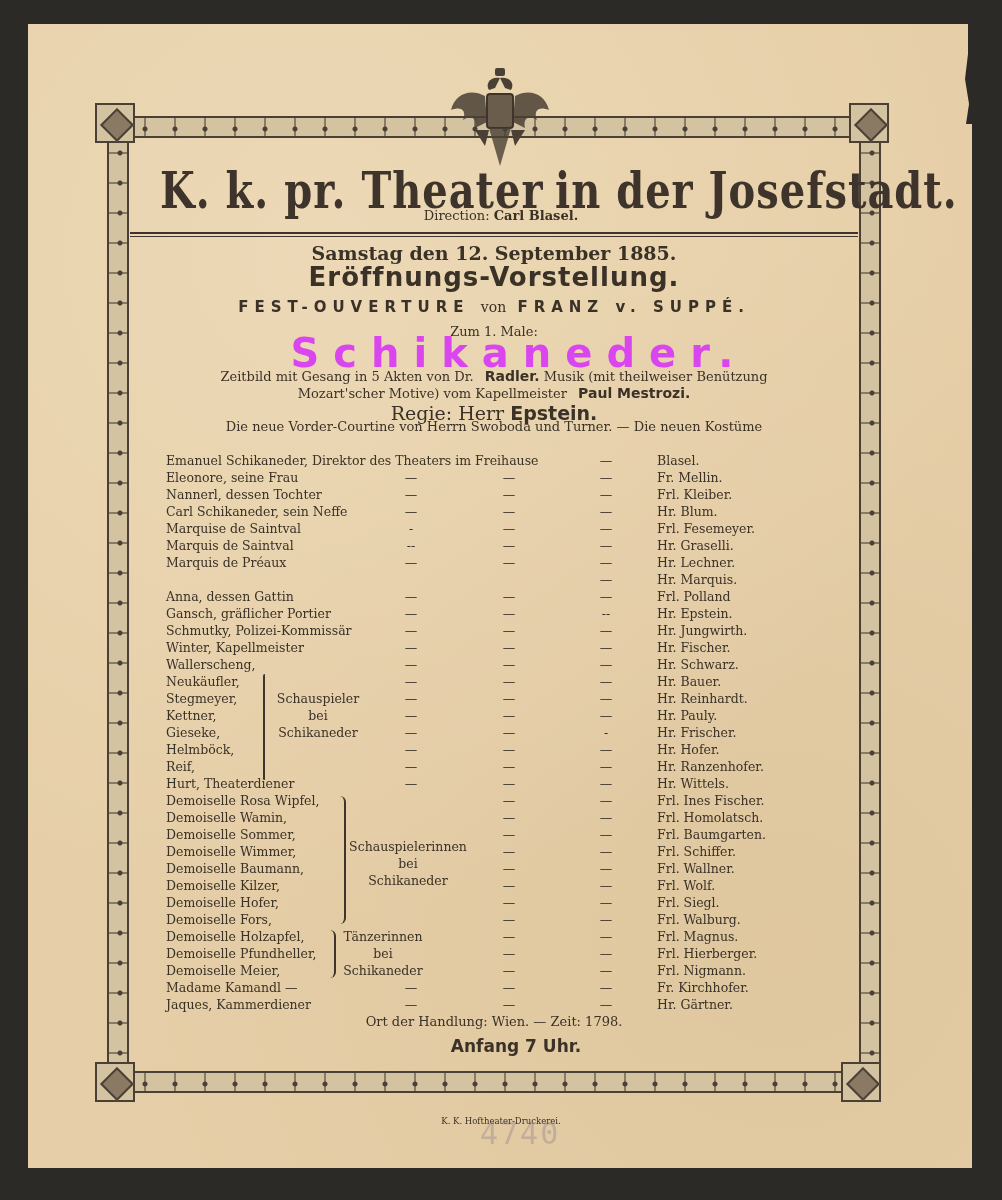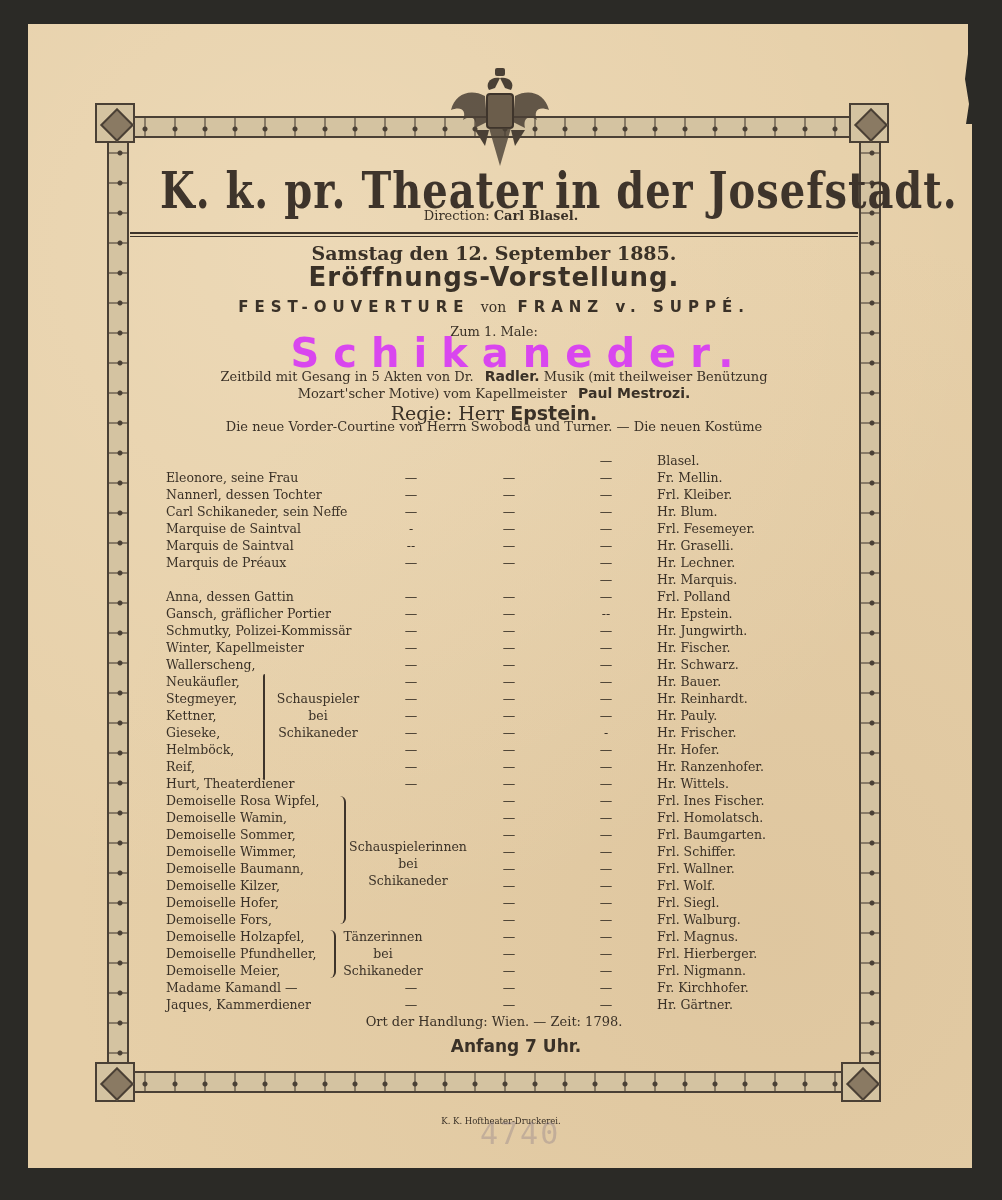--- a/index.html
+++ b/index.html
@@ -108,20 +108,21 @@
 <div class="center regie">
   <span>Regie: Herr</span>
   <b>Epstein.</b>
 </div>
 <div class="center curtain">
   <span>Die neue Vorder-Courtine von Herrn Swoboda und Turner. — Die neuen Kostüme</span><br>
 </div>
 
 <div class="cast" id="cast">
     <div class="row">
+      <span class="role">Emanuel Schikaneder, Direktor des Theaters im Freihause</span>
       <span class="d1"></span>
       <span class="d2"></span>
       <span class="d3">—</span>
       <span class="actor">Blasel.</span>
     </div>
     <div class="row">
       <span class="role">Eleonore, seine Frau</span>
       <span class="d1">—</span>
       <span class="d2">—</span>
       <span class="d3">—</span>

